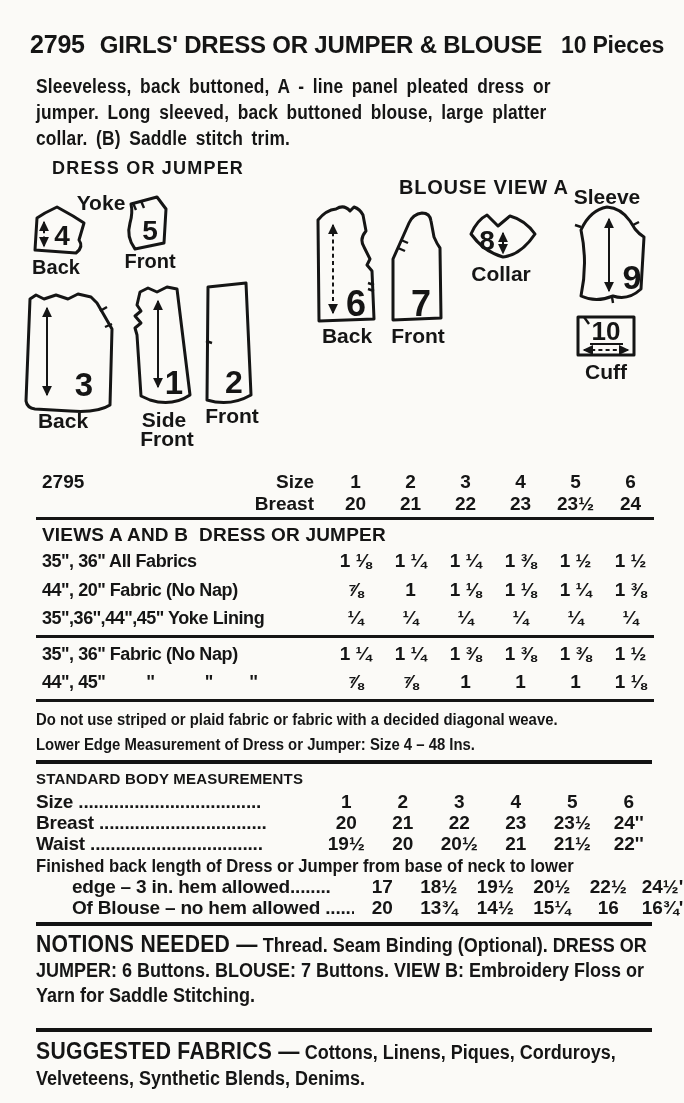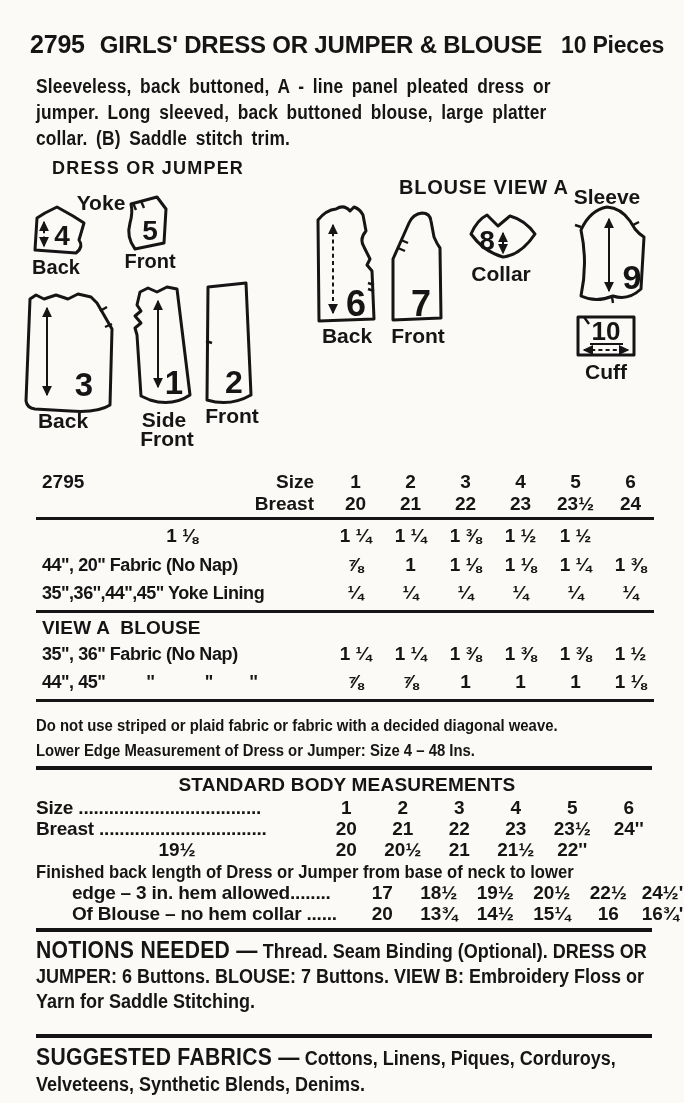--- a/index.html
+++ b/index.html
@@ -39,25 +39,25 @@
   .yhdr-label { display:flex; justify-content:space-between; padding:0 14px 0 6px; }
   .ygrid .val { text-align:center; }
   .section-heading { font-size:19px; font-weight:bold; line-height:25px;
                      padding-left:6px; white-space:pre; letter-spacing:0.2px; }
   .yrow { font-size:19px; line-height:28.5px; }
   .yrow .row-label { white-space:pre; overflow:hidden; padding-left:6px;
                      font-size:18px; letter-spacing:-0.4px; }
   .rule-3 { border-top:3px solid #151515; width:618px; margin:2px 0 2px 0; }
   .rule-4 { border-top:4px solid #131313; width:616px; margin:3px 0 2px 0; }
 
-  .notes { margin-top:11px; font-size:17px; font-weight:bold; line-height:25px; }
+  .notes { margin-top:5px; font-size:17px; font-weight:bold; line-height:25px; }
   .notes div { white-space:nowrap; width:114%; transform:scaleX(0.875); transform-origin:0 0; }
 
   
-  .bm-heading { font-size:19px; font-weight:bold; letter-spacing:0.2px; line-height:25px;text-align:center; }
+  .bm-heading { font-size:15px; font-weight:bold; letter-spacing:0.2px; line-height:25px; }
   .bmgrid { display:grid; grid-template-columns:282px repeat(6,56.5px);
             font-size:19px; font-weight:bold; line-height:21px; }
   .bmgrid .bm-label { white-space:pre; overflow:hidden; letter-spacing:-0.2px; }
   .bmgrid .val { text-align:center; }
   .bm-intro { font-size:19px; font-weight:bold; line-height:20px; white-space:nowrap;
               width:114%; transform:scaleX(0.875); transform-origin:0 0; margin-top:2px; }
   .bmfin { line-height:21.5px;margin-left:36px; }
 
   
   .notions, .fabrics { margin-top:6px; font-size:20px; font-weight:bold; line-height:25px;
@@ -196,21 +196,23 @@
       </div>
       <span class="val">20</span>
       <span class="val">21</span>
       <span class="val">22</span>
       <span class="val">23</span>
       <span class="val">23½</span>
       <span class="val">24</span>
     </div>
     <div class="rule-3"></div>
 
-    <div class="ygrid yrow">
+    <div class="section-heading">VIEWS A AND B  DRESS OR JUMPER</div>
+    <div class="ygrid yrow">
+      <span class="row-label">35'', 36'' All Fabrics</span>
       <span class="val">1 ⅛</span>
       <span class="val">1 ¼</span>
       <span class="val">1 ¼</span>
       <span class="val">1 ⅜</span>
       <span class="val">1 ½</span>
       <span class="val">1 ½</span>
     </div>
     <div class="ygrid yrow">
       <span class="row-label">44'', 20'' Fabric (No Nap)</span>
       <span class="val">⅞</span>
@@ -224,21 +226,20 @@
       <span class="row-label">35'',36'',44'',45'' Yoke Lining</span>
       <span class="val">¼</span>
       <span class="val">¼</span>
       <span class="val">¼</span>
       <span class="val">¼</span>
       <span class="val">¼</span>
       <span class="val">¼</span>
     </div>
     <div class="rule-3"></div>
 
-    <div class="section-heading">VIEW A  BLOUSE</div>
     <div class="ygrid yrow">
       <span class="row-label">35'', 36'' Fabric (No Nap)</span>
       <span class="val">1 ¼</span>
       <span class="val">1 ¼</span>
       <span class="val">1 ⅜</span>
       <span class="val">1 ⅜</span>
       <span class="val">1 ⅜</span>
       <span class="val">1 ½</span>
     </div>
     <div class="ygrid yrow">
@@ -272,39 +273,40 @@
   <div class="bmgrid">
     <span class="bm-label">Breast .................................</span>
     <span class="val">20</span>
     <span class="val">21</span>
     <span class="val">22</span>
     <span class="val">23</span>
     <span class="val">23½</span>
     <span class="val">24''</span>
   </div>
   <div class="bmgrid">
+    <span class="bm-label">Waist ..................................</span>
     <span class="val">19½</span>
     <span class="val">20</span>
     <span class="val">20½</span>
     <span class="val">21</span>
     <span class="val">21½</span>
     <span class="val">22''</span>
   </div>
   <div class="bm-intro">Finished back length of Dress or Jumper from base of neck to lower</div>
   <div class="bmgrid bmfin">
     <span class="bm-label">edge – 3 in. hem allowed........</span>
     <span class="val">17</span>
     <span class="val">18½</span>
     <span class="val">19½</span>
     <span class="val">20½</span>
     <span class="val">22½</span>
     <span class="val">24½''</span>
   </div>
   <div class="bmgrid bmfin">
-    <span class="bm-label">Of Blouse – no hem collar ......</span>
+    <span class="bm-label">Of Blouse – no hem allowed ......</span>
     <span class="val">20</span>
     <span class="val">13¾</span>
     <span class="val">14½</span>
     <span class="val">15¼</span>
     <span class="val">16</span>
     <span class="val">16¾''</span>
   </div>
   <div class="rule-4"></div>
 
   <p class="notions"><span class="h">NOTIONS NEEDED —</span><span> Thread. Seam Binding (Optional). DRESS OR JUMPER: 6 Buttons. BLOUSE: 7 Buttons. VIEW B: Embroidery Floss or Yarn for Saddle Stitching.</span></p>

